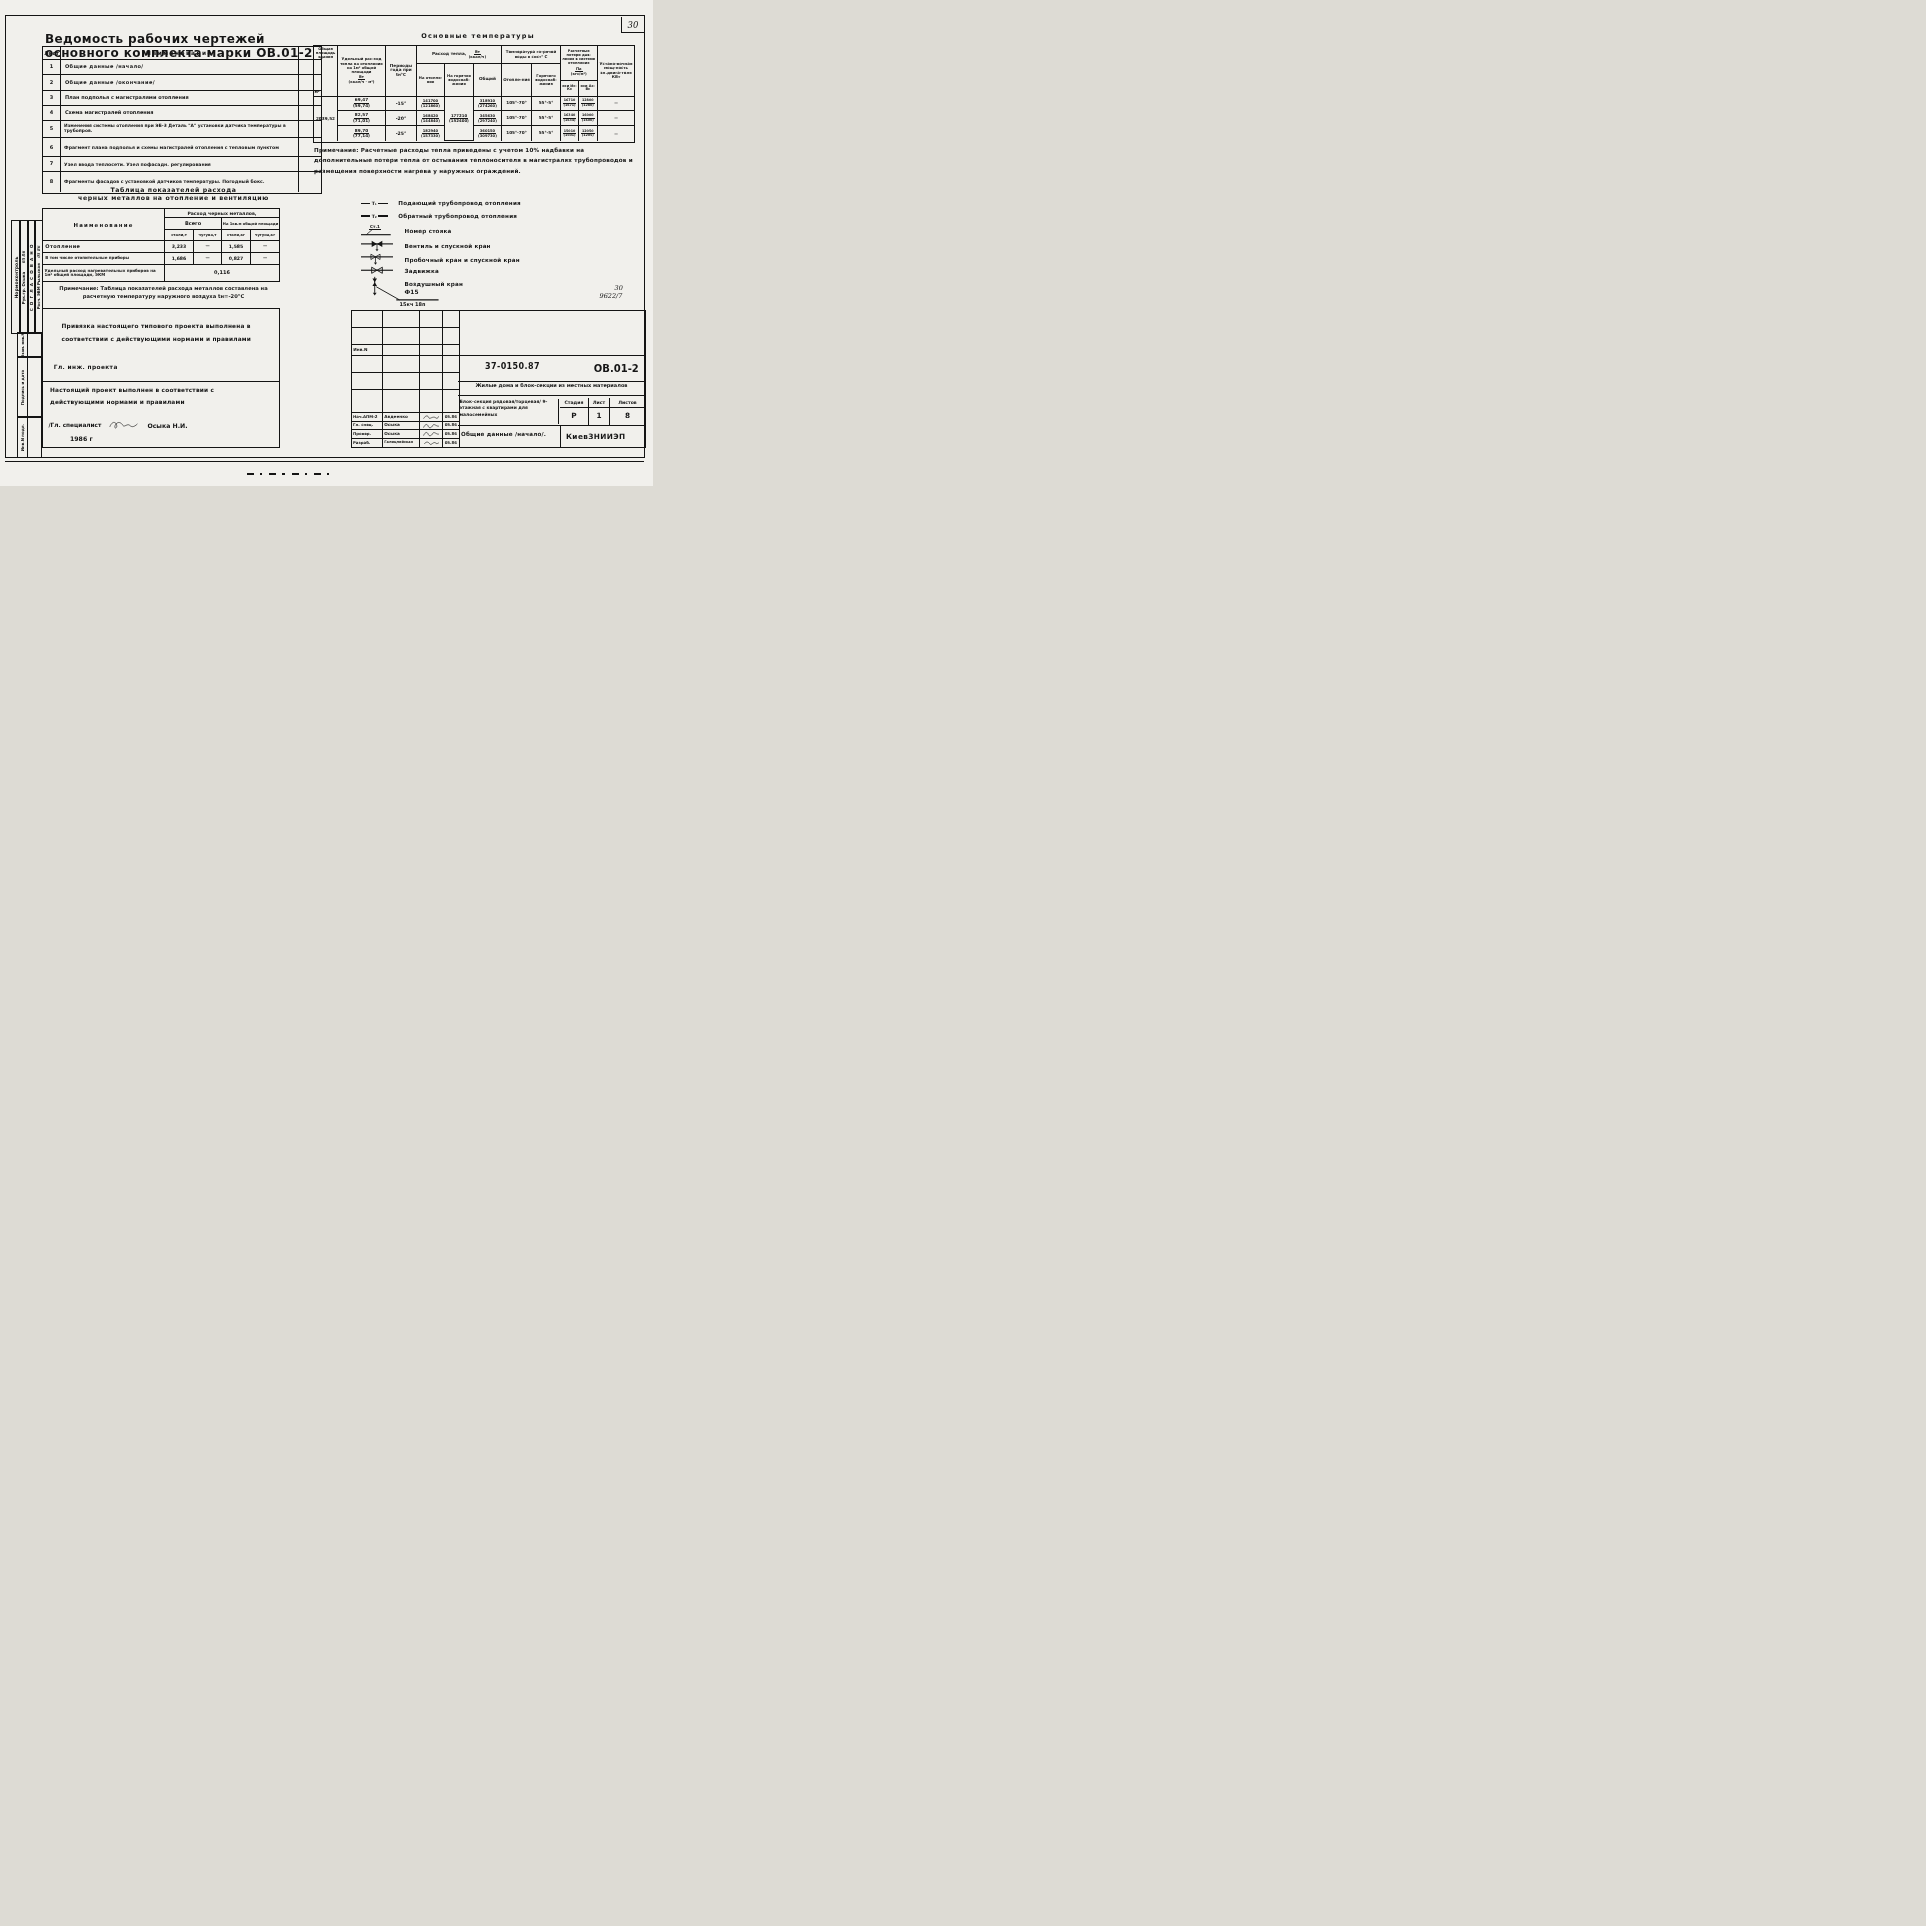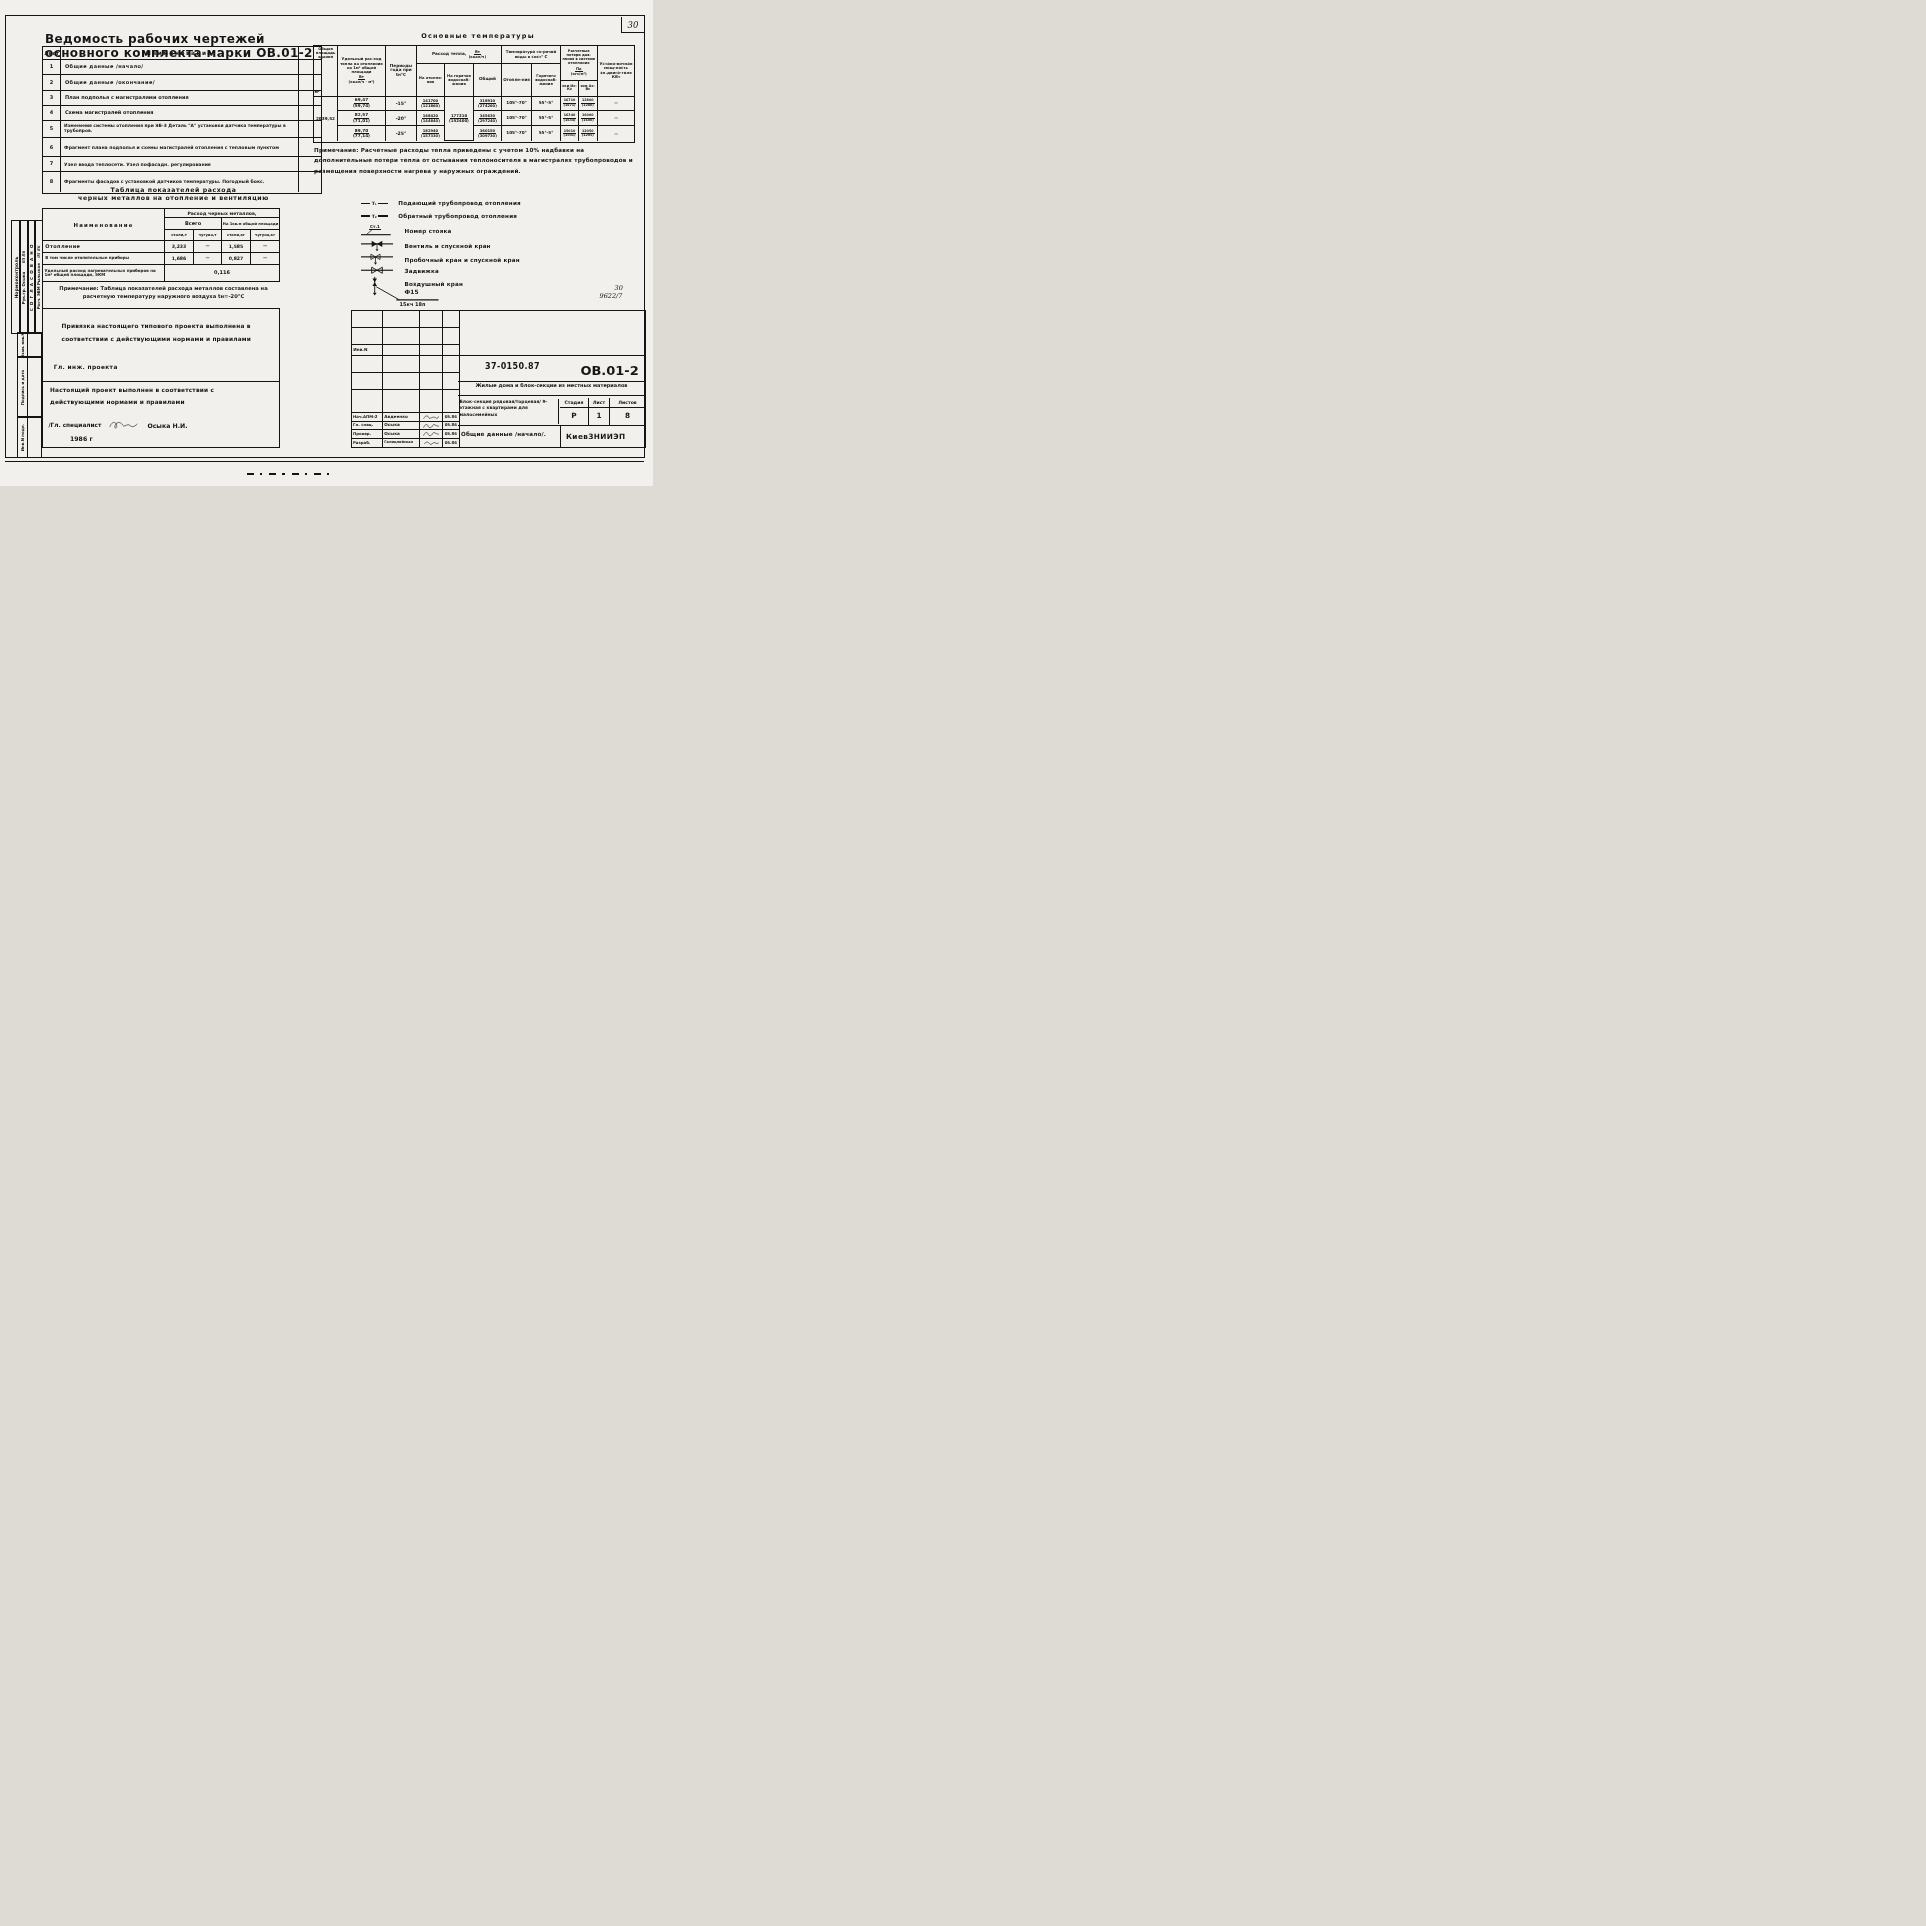--- a/index.html
+++ b/index.html
@@ -444,21 +444,21 @@
           <svg class="sig-svg" width="17.7" height="6.2" viewBox="0 0 46 16">
             <path d="M6,10 C12,2 18,6 20,10 C24,16 30,2 36,8 40,12 42,6 44,8"></path>
           </svg>
         </div>
       <div class="c b noR noB">05.86</div>
     </div>
 
     <div class="hline" style="left:106px;top:44px;width:187px;"></div>
     <div class="abs" style="left:106px;top:45px;width:187px;height:25px;border-bottom:1.2px solid #141414;">
       <span class="b" style="position:absolute;left:27px;top:6.2px;font-size:8px;letter-spacing:0.4px;">37-0150.87</span>
-      <span class="b" style="position:absolute;right:6.2px;top:7px;font-size:13px;padding-left:40px;">ОВ.01-2</span>
+      <span class="b" style="position:absolute;right:6.2px;top:7px;font-size:10px;padding-left:40px;">ОВ.01-2</span>
     </div>
     <div class="abs ctr b" style="left:106px;top:70px;width:187px;height:15px;border-bottom:1.2px solid #141414;font-size:5px;line-height:1.4;padding-top:1.2px;box-sizing:border-box;">Жилые дома и блок-секции из местных материалов</div>
     <div class="abs" style="left:106px;top:87px;width:187px;height:27px;">
       <div class="abs b" style="left:1.5px;top:0.8px;width:99px;font-size:4.4px;line-height:1.45;border-right:1px solid #141414;height:25.4px;box-sizing:border-box;padding-right:0.8px;">Блок-секция рядовая/торцевая/ 9-этажная с квартирами для малосемейных</div>
       <div class="abs ctr b" style="left:102px;top:0;width:29px;height:10px;border-right:1px solid #141414;border-bottom:1px solid #141414;font-size:4.6px;padding-top:1.5px;box-sizing:border-box;">Стадия</div>
       <div class="abs ctr b" style="left:131px;top:0;width:21px;height:10px;border-right:1px solid #141414;border-bottom:1px solid #141414;font-size:4.6px;padding-top:1.5px;box-sizing:border-box;">Лист</div>
       <div class="abs ctr b" style="left:152px;top:0;width:35px;height:10px;border-bottom:1px solid #141414;font-size:4.6px;padding-top:1.5px;box-sizing:border-box;">Листов</div>
       <div class="abs ctr b" style="left:102px;top:10px;width:29px;height:17px;border-right:1px solid #141414;font-size:7.3px;padding-top:3.1px;box-sizing:border-box;">Р</div>
       <div class="abs ctr b" style="left:131px;top:10px;width:21px;height:17px;border-right:1px solid #141414;font-size:7.3px;padding-top:3.1px;box-sizing:border-box;">1</div>
       <div class="abs ctr b" style="left:152px;top:10px;width:35px;height:17px;font-size:7.3px;padding-top:3.1px;box-sizing:border-box;">8</div>

